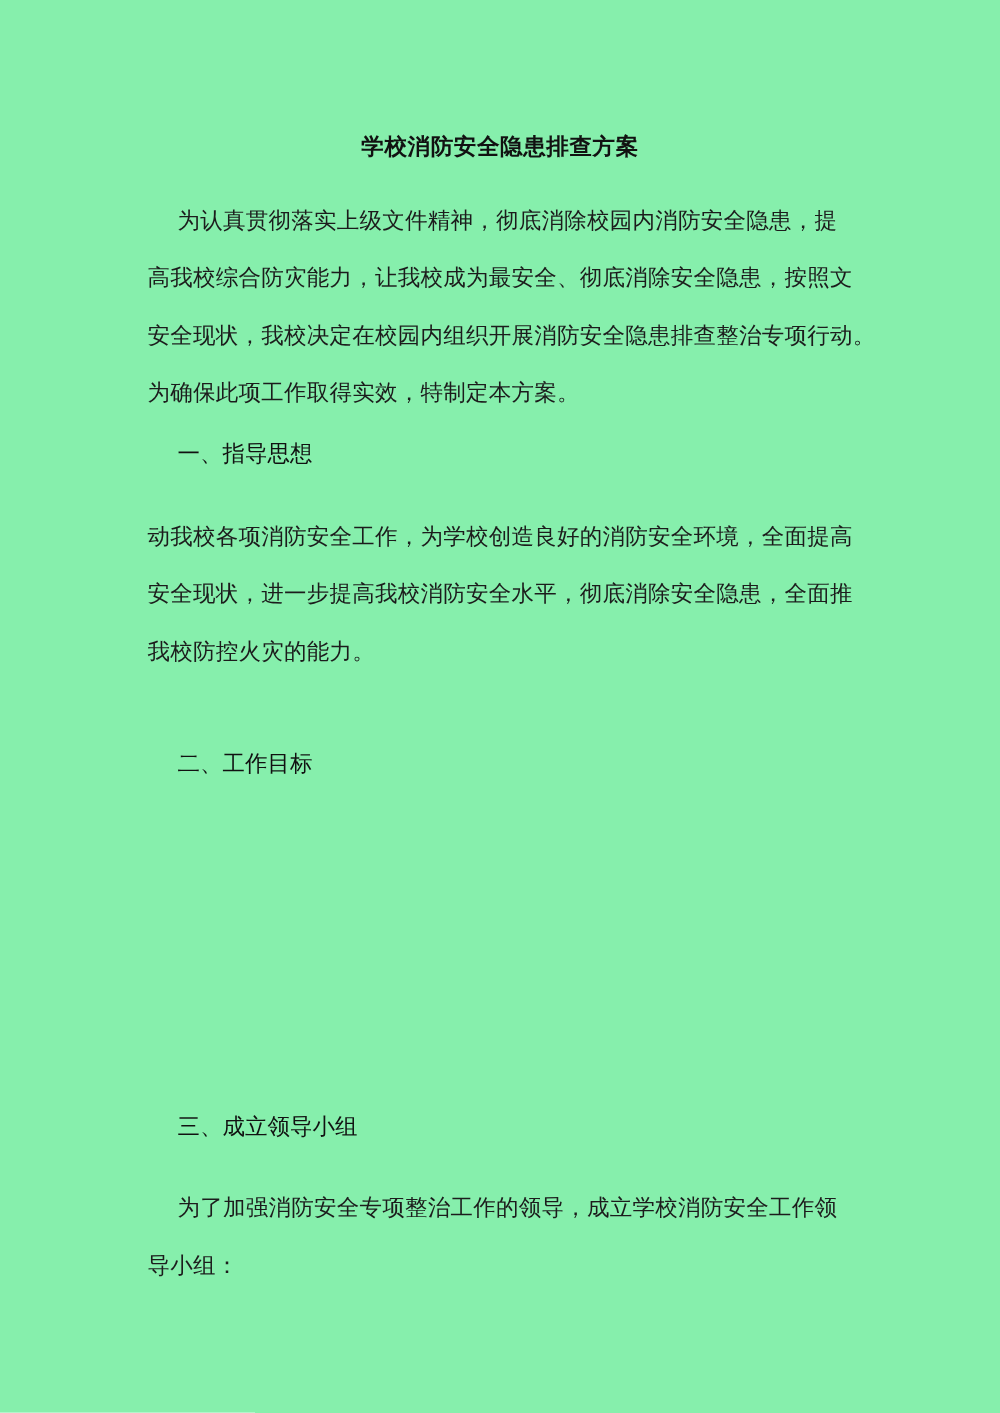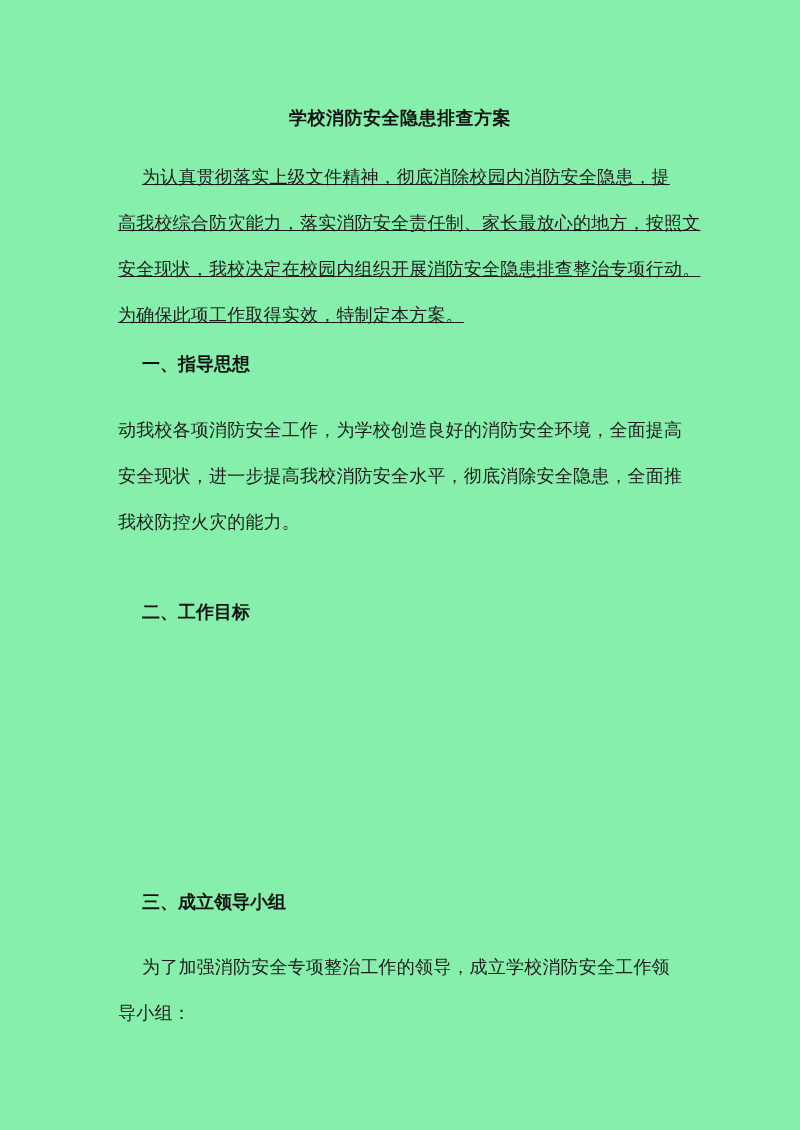--- a/index.html
+++ b/index.html
@@ -48,35 +48,35 @@
       color: #1c1c1c;
       letter-spacing: 0.2px;
     }
     .line.indent {
       padding-left: 24px;
     }
     .heading {
       position: absolute;
       left: 142px;
       font-size: 18px;
-      font-weight: bold;
+      font-weight: normal;
       line-height: 28px;
       color: #111;
     }
   </style>
 </head>
 <body>
 
 <div class="page">
 
   <div class="title">学校消防安全隐患排查方案</div>
 
-  <div class="block" style="top:154px;text-decoration:underline;">
+  <div class="block" style="top:154px;">
     <span class="line indent">为认真贯彻落实上级文件精神，彻底消除校园内消防安全隐患，提</span>
-    <span class="line">高我校综合防灾能力，落实消防安全责任制、家长最放心的地方，按照文</span>
+    <span class="line">高我校综合防灾能力，让我校成为最安全、彻底消除安全隐患，按照文</span>
     <span class="line">安全现状，我校决定在校园内组织开展消防安全隐患排查整治专项行动。</span>
     <span class="line">为确保此项工作取得实效，特制定本方案。</span>
   </div>
 
   <div class="heading" style="top:350px;">一、指导思想</div>
   <div class="block" style="top:407px;">
     <span class="line">动我校各项消防安全工作，为学校创造良好的消防安全环境，全面提高</span>
     <span class="line">安全现状，进一步提高我校消防安全水平，彻底消除安全隐患，全面推</span>
     <span class="line">我校防控火灾的能力。</span>
   </div>

